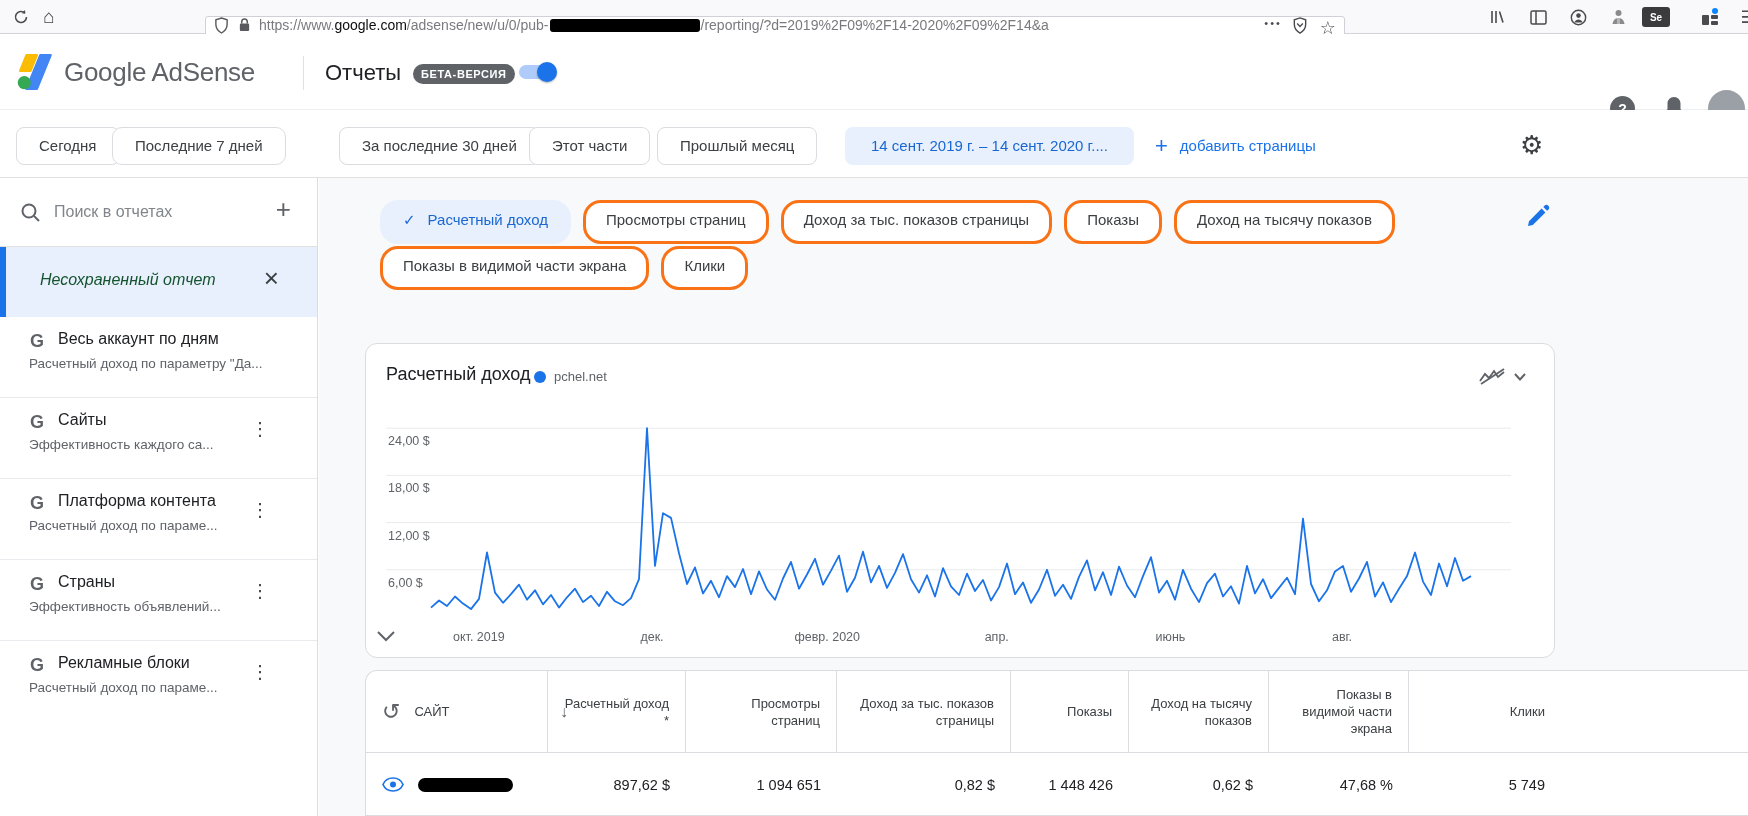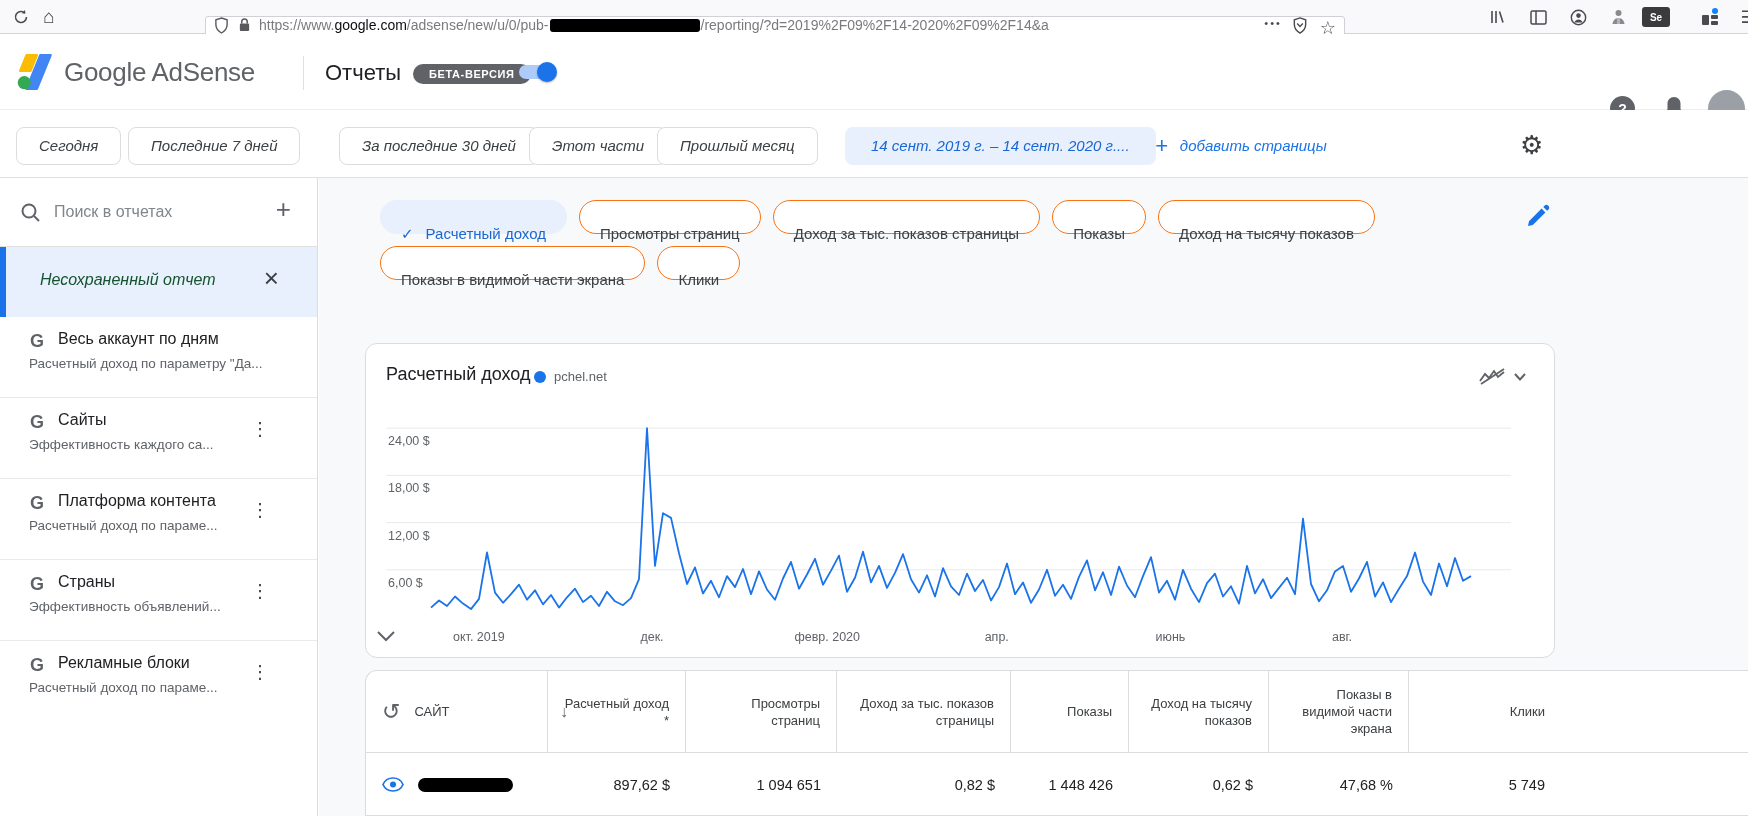--- a/index.html
+++ b/index.html
@@ -21,33 +21,33 @@
   .se-badge { width:36px; height:20px; background:#3b3b3d; border-radius:3px; color:#fff;
     font-size:10px; font-weight:bold; display:flex; align-items:center; justify-content:center; }
 
   
   #app-header { position:absolute; left:0; top:34px; width:1748px; height:76px; background:#fff;
     border-bottom:1px solid #eceff1; }
   #brand-text { position:absolute; left:64px; top:23px; font-size:26px; color:#5f6368; letter-spacing:-0.3px; }
   #header-divider { position:absolute; left:303px; top:22px; width:1px; height:34px; background:#e0e0e0; }
   #page-title { position:absolute; left:325px; top:26px; font-size:22px; color:#202124; }
   #beta-badge { position:absolute; left:413px; top:30px; background:#5f6368; color:#fff; font-size:11px;
-    font-weight:bold; letter-spacing:0.6px; padding:4px 16px; border-radius:10px; }
+    font-weight:bold; letter-spacing:0.6px; padding:4px 8px; border-radius:10px; }
   #beta-toggle { position:absolute; left:519px; top:31px; width:36px; height:14px; background:#aecbfa;
     border-radius:7px; }
   #beta-toggle .knob { position:absolute; right:-2px; top:-3px; width:20px; height:20px; border-radius:50%;
     background:#1a73e8; box-shadow:0 1px 2px rgba(0,0,0,.3); }
   #help-btn { position:absolute; left:1610px; top:62px; width:25px; height:25px; border-radius:50%;
     background:#5f6368; color:#fff; font-size:14px; font-weight:bold; display:flex; align-items:center;
     justify-content:center; }
   #avatar { position:absolute; left:1708px; top:56px; width:37px; height:37px; border-radius:50%; background:#9aa0a6; }
 
   
   #date-toolbar { position:absolute; left:0; top:110px; width:1748px; height:68px; background:#fff;
-    border-bottom:1px solid #e0e0e0;font-style:italic; }
+    border-bottom:1px solid #e0e0e0; }
   .date-btn { position:absolute; top:17px; height:38px; line-height:36px; padding:0 22px; font-size:15px;
     color:#3c4043; background:#fff; border:1px solid #dadce0; border-radius:8px; white-space:nowrap; }
   #date-selected { position:absolute; left:845px; top:17px; height:38px; line-height:38px; padding:0 26px;
     font-size:15px; color:#1967d2; background:#e8f0fe; border-radius:8px; white-space:nowrap; }
   #add-compare { position:absolute; left:1155px; top:17px; height:38px; line-height:38px; font-size:15px;
     color:#1a73e8; display:flex; align-items:center; }
   #add-compare .plus { font-size:22px; margin-right:12px; font-weight:400; }
   #toolbar-gear { position:absolute; left:1520px; top:20px; font-size:26px; color:#3c4043; }
 
   
@@ -68,21 +68,21 @@
   .side-item .title { position:absolute; left:58px; top:13px; font-size:16px; color:#202124; }
   .side-item .subtitle { position:absolute; left:29px; top:39px; font-size:13.5px; color:#5f6368; white-space:nowrap; }
   .side-item .kebab { position:absolute; right:48px; top:20px; font-size:18px; color:#3c4043; letter-spacing:0; }
   #side-scrollthumb { position:absolute; left:329px; top:230px; width:10px; height:238px; background:#bdc1c6; }
 
   
   #main { position:absolute; left:319px; top:178px; width:1429px; height:638px; background:#f8f9fa; }
   .chip-row { position:absolute; display:flex; gap:12px; }
   #chip-row1 { left:61px; top:22px; }
   #chip-row2 { left:61px; top:68px; }
-  .chip { height:32px; line-height:34px; padding:16px 20px; background:#fff; border:1px solid #f97316;
+  .chip { height:44px; line-height:34px; padding:0 20px; background:#fff; border:3px solid #f97316;
     border-radius:18px; font-size:15px; color:#3c4043; white-space:nowrap; }
   .chip.selected { background:#e8f0fe; border-color:#e8f0fe; color:#1967d2; }
   .chip.selected .check { margin-right:12px; }
   #edit-metrics { position:absolute; left:1207px; top:26px; }
 
   
   #chart-card { position:absolute; left:46px; top:165px; width:1190px; height:315px; background:#fff;
     border:1px solid #dadce0; border-radius:12px; }
   #chart-title { position:absolute; left:20px; top:20px; font-size:18px; color:#202124; }
   #legend-dot { position:absolute; left:168px; top:27px; width:12px; height:12px; border-radius:50%; background:#1a73e8; }
@@ -192,21 +192,21 @@
   <div id="help-btn">?</div>
   <svg class="abs" style="left:1662px;top:61px;" width="24" height="26" viewBox="0 0 24 26">
     <path d="M12 2c-4 0-6.5 3-6.5 6.5V14l-2.5 4h18l-2.5-4V8.5C18.5 5 16 2 12 2z" fill="#5f6368"></path>
     <path d="M9.5 20a2.5 2.5 0 0 0 5 0z" fill="#5f6368"></path>
   </svg>
   <div id="avatar"></div>
 </div>
 
 <div id="date-toolbar">
   <div class="date-btn" style="left:16px;">Сегодня</div>
-  <div class="date-btn" style="left:128px;">Последние 7 дней</div>
+  <div class="date-btn" style="left:112px;border-radius:10px;">Последние 7 дней</div>
   <div class="date-btn" style="left:307px;margin-left:32px;">За последние 30 дней</div>
   <div class="date-btn" style="left:529px;">Этот части</div>
   <div class="date-btn" style="left:657px;">Прошлый месяц</div>
   <div id="date-selected">14 сент. 2019 г. – 14 сент. 2020 г....</div>
   <div id="add-compare">
     <span class="plus">+</span>
     <span>добавить страницы</span>
   </div>
   <div id="toolbar-gear">⚙</div>
 </div>

